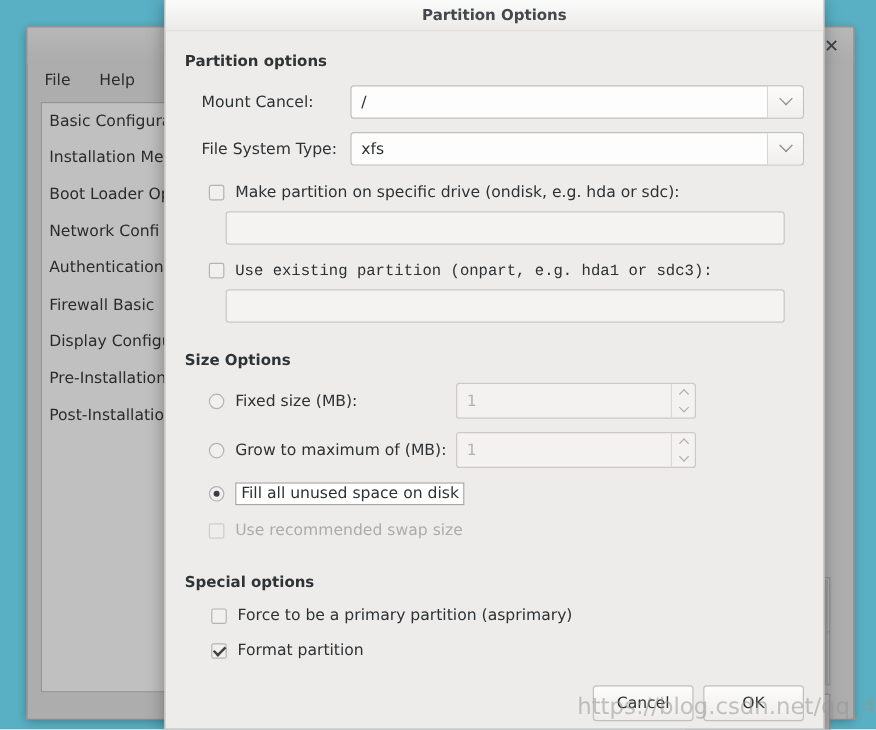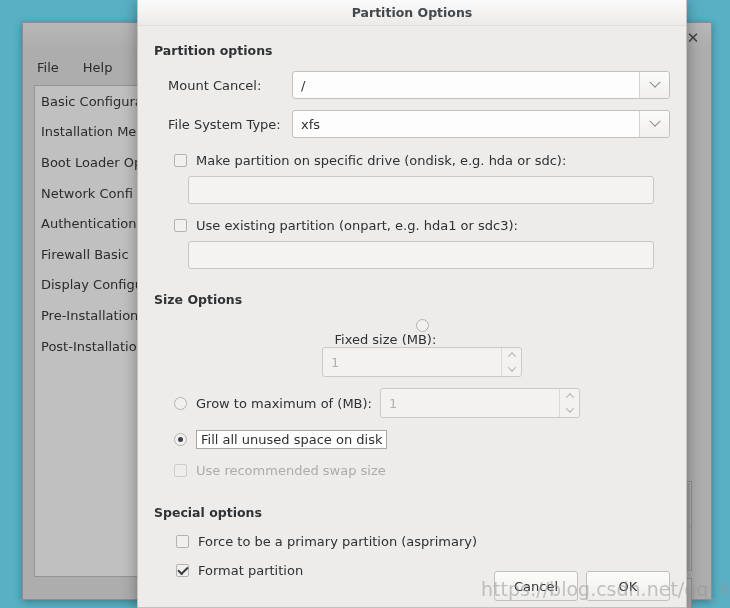--- a/index.html
+++ b/index.html
@@ -370,29 +370,29 @@
           </span>
         </div>
       </div>
 
       <div class="row" style="margin-top:15px; padding-left:20px;">
         <span class="cbox"></span>
         <span class="cb-label">Make partition on specific drive (ondisk, e.g. hda or sdc):</span>
       </div>
       <div class="textinput" style="margin:8px 16px 0 34px;"></div>
 
-      <div class="row" style="margin-top:14px; padding-left:20px;">
+      <div class="row" style="margin-top:14px; padding-left:20px;font-family:Liberation Mono, monospace;">
         <span class="cbox"></span>
         <span class="cb-label">Use existing partition (onpart, e.g. hda1 or sdc3):</span>
       </div>
       <div class="textinput" style="margin:8px 16px 0 34px;"></div>
 
       <div class="group-head" style="margin-top:23px;">Size Options</div>
 
-      <div class="row" style="margin-top:12px; padding-left:20px;flex-direction:column;">
+      <div class="row" style="margin-top:12px; padding-left:20px;">
         <span class="radio"></span>
         <span class="cb-label" style="width:184px;">Fixed size (MB):</span>
         <span class="spin">
           <span class="spin-val">1</span>
           <span class="spin-btns">
             <span class="spin-up">
                 <span class="chev-up"></span>
               </span>
             <span class="spin-dn">
                 <span class="chev-dn"></span>

